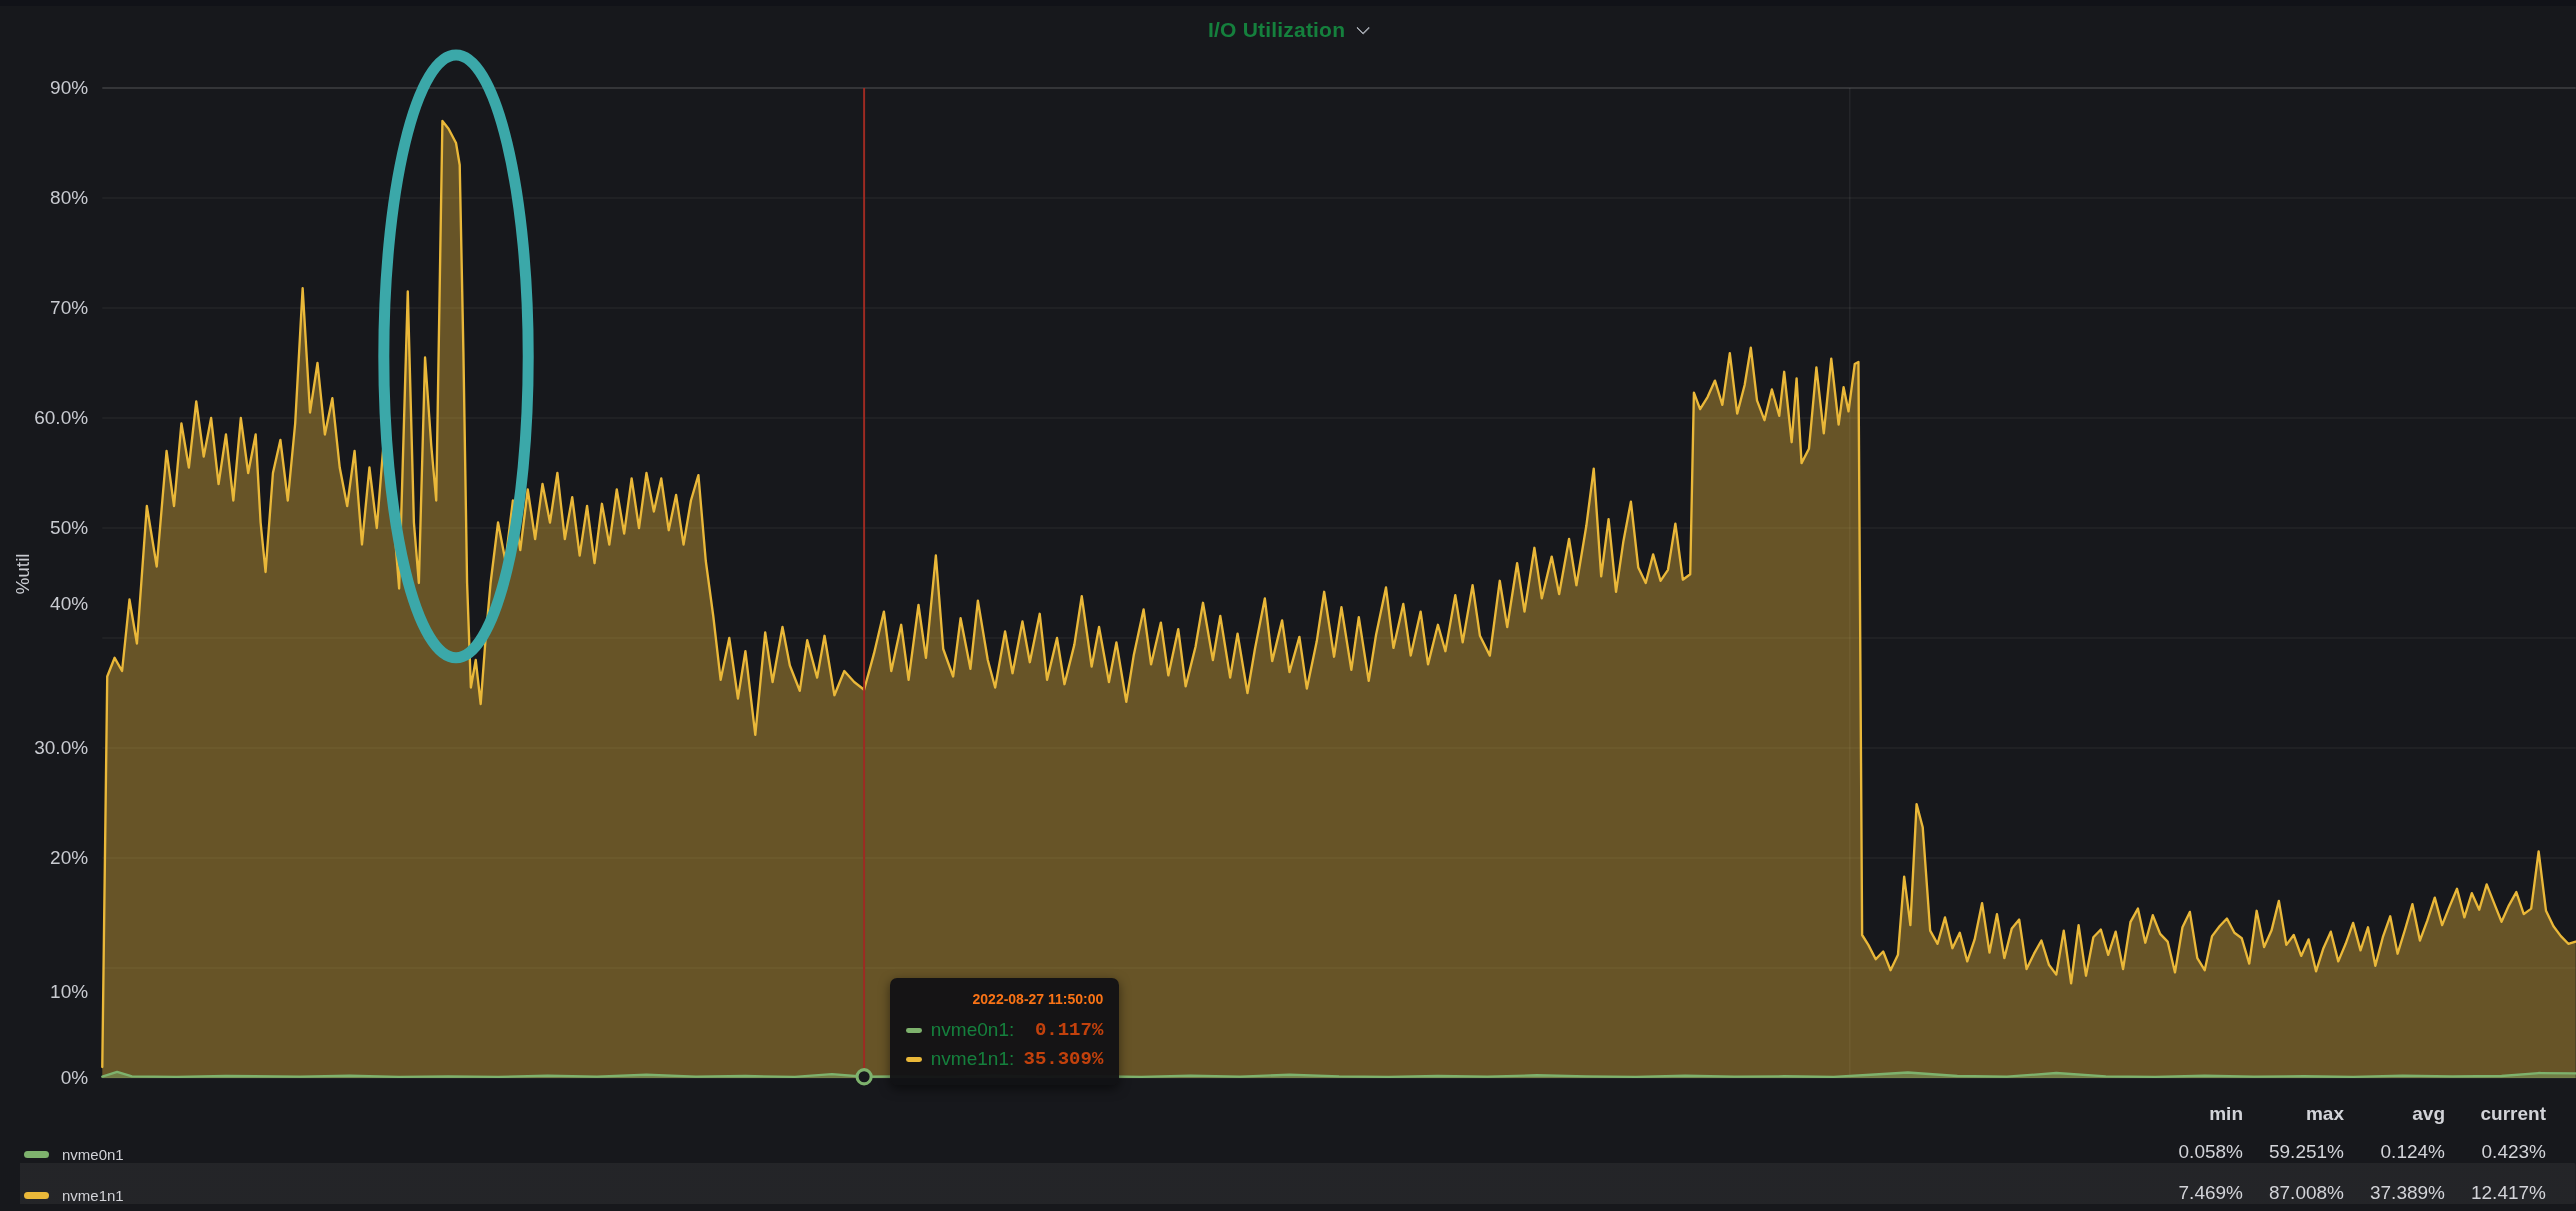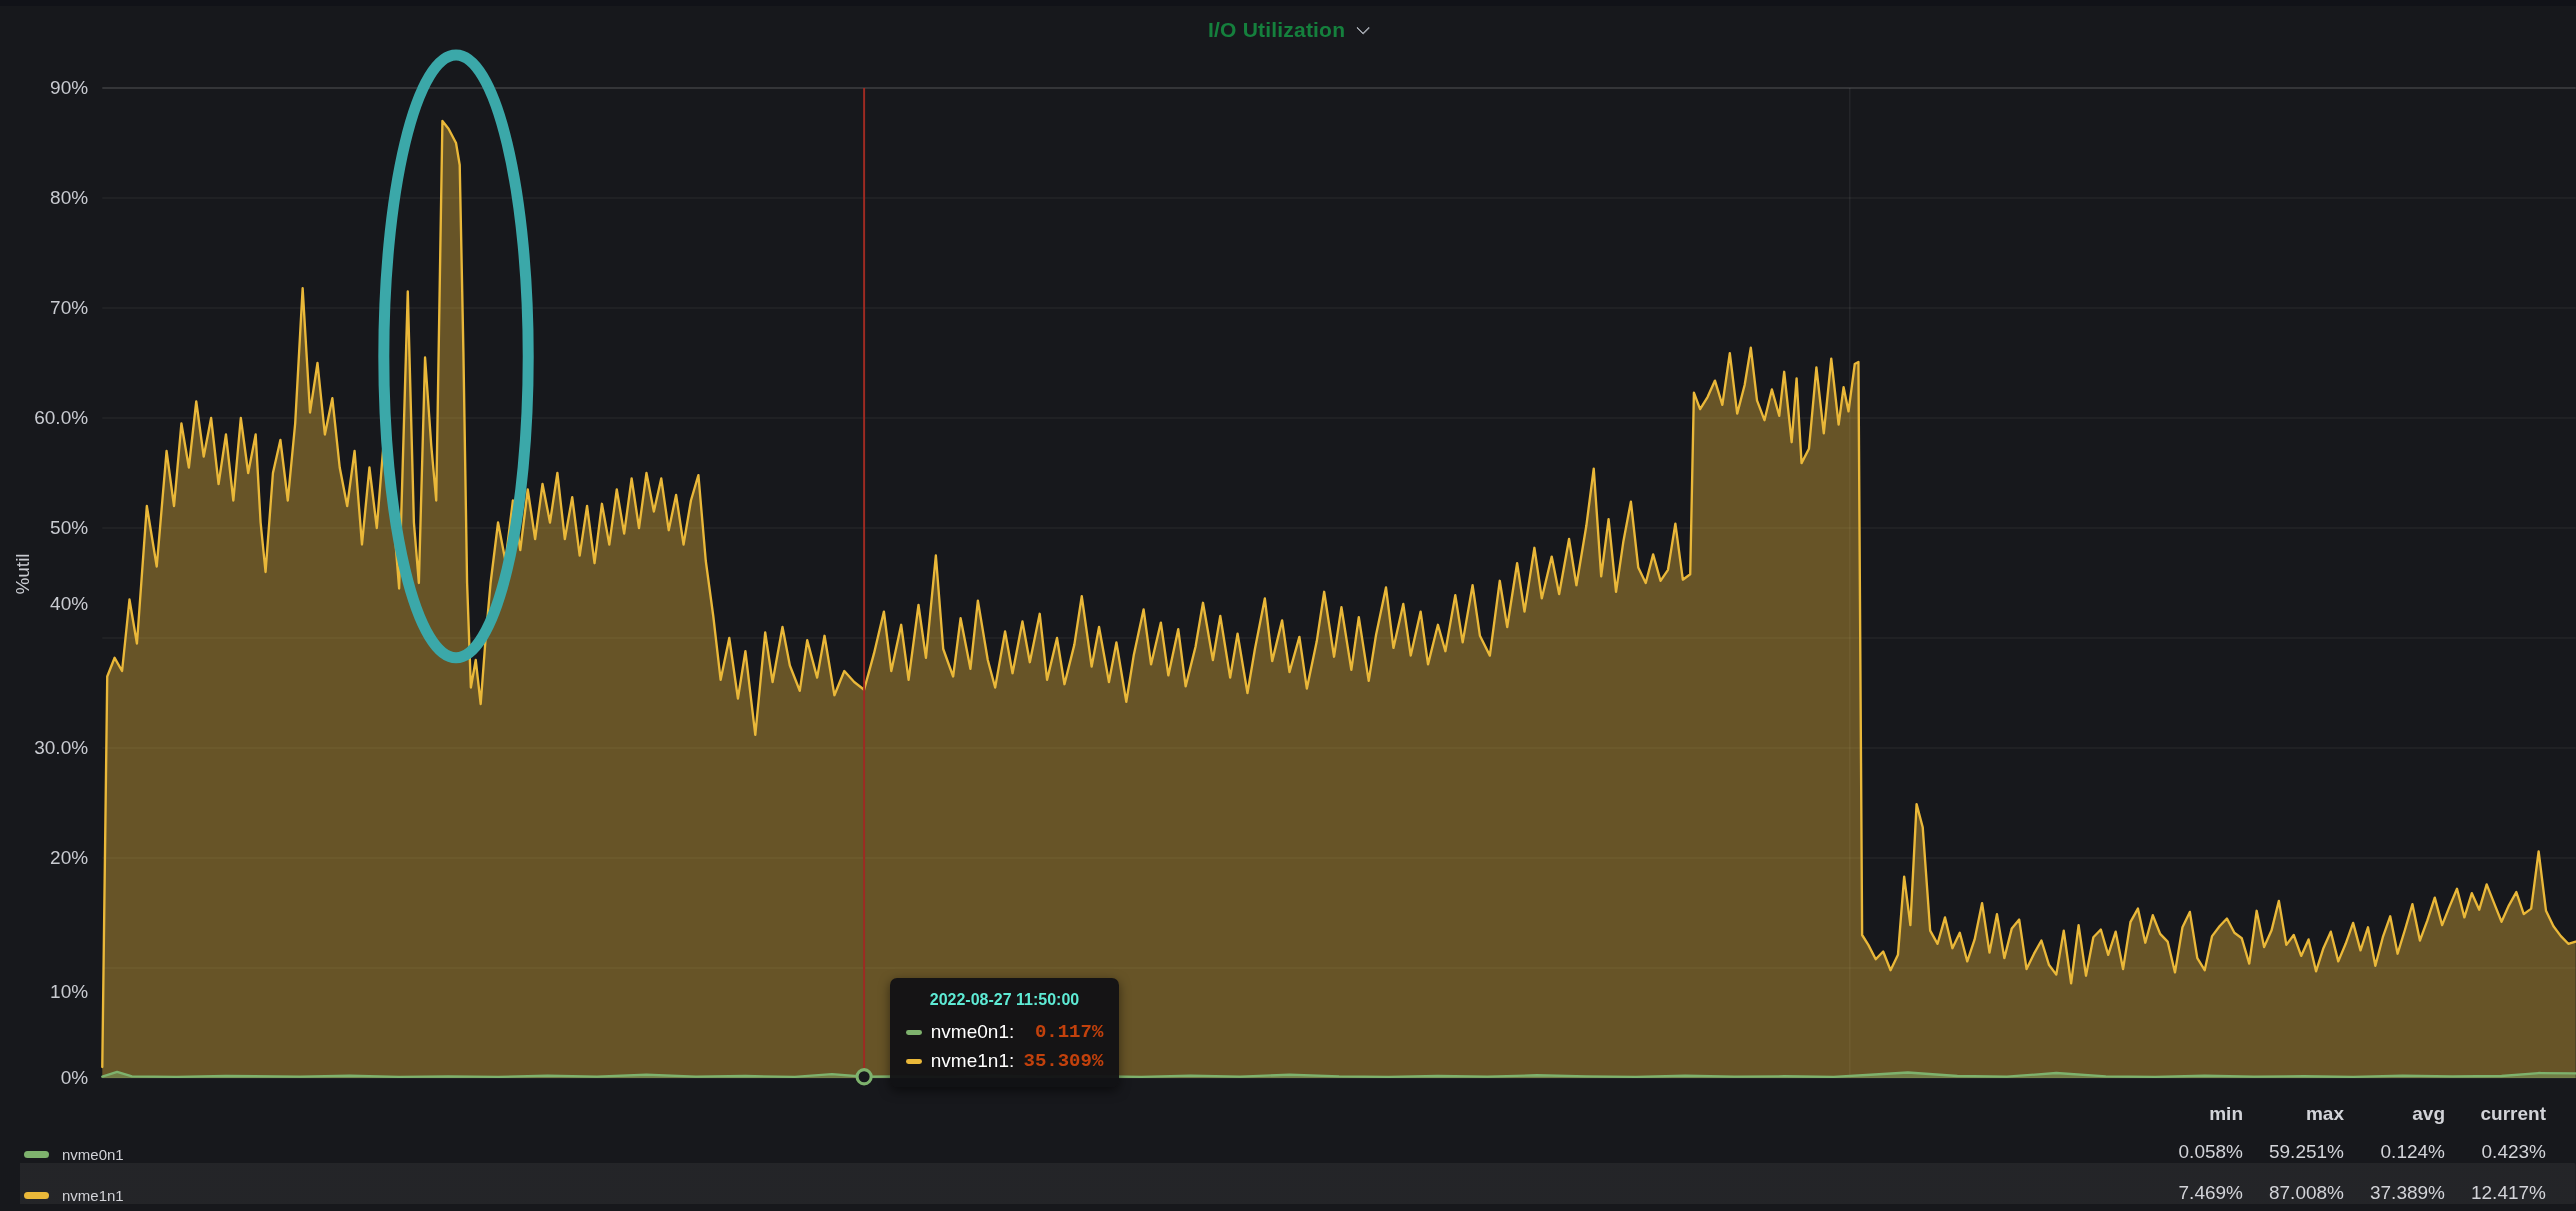--- a/index.html
+++ b/index.html
@@ -28,24 +28,24 @@
   }
   .y-axis-title{
     position:absolute;left:-17.3px;top:563px;width:79px;text-align:center;
     transform:rotate(-90deg);font-size:19px;color:#c9cbd1;
   }
   .tooltip{
     position:absolute;left:890px;top:978px;width:229px;z-index:5;
     background:rgba(18,18,21,0.96);border-radius:7px;
     padding:12.6px 15.7px 11px 15.7px;box-shadow:0 3.1px 11px rgba(0,0,0,0.5);
   }
-  .tooltip-title{font-size:16px;font-weight:bold;color:#5eead4;text-align:center;margin-bottom:9.4px;}
+  .tooltip-title{font-size:14px;font-weight:bold;color:#f97316;text-align:right;margin-bottom:9.4px;}
   .tooltip-row{display:flex;align-items:center;height:29px;font-size:19px;}
   .tooltip-dash{width:16.5px;height:4.7px;border-radius:2.4px;margin-right:8.6px;flex:none;}
-  .tooltip-name{color:#ffffff;}
+  .tooltip-name{color:#15803d;}
   .tooltip-value{margin-left:auto;font-weight:bold;color:#c2410c;font-family:Liberation Mono, monospace;}
   .legend{position:absolute;left:0;right:0;top:1095px;}
   .legend-row{display:flex;align-items:flex-end;height:38px;padding-right:30px;}
   .legend-row.header{height:30px;justify-content:flex-end;}
   .legend-row.highlight{
     height:41px;
     background-image:linear-gradient(rgba(255,255,255,0.055),rgba(255,255,255,0.055));
     background-repeat:no-repeat;background-position:20.4px 0;background-size:calc(100% - 20.4px) 100%;
     border-radius:2.4px;
   }

